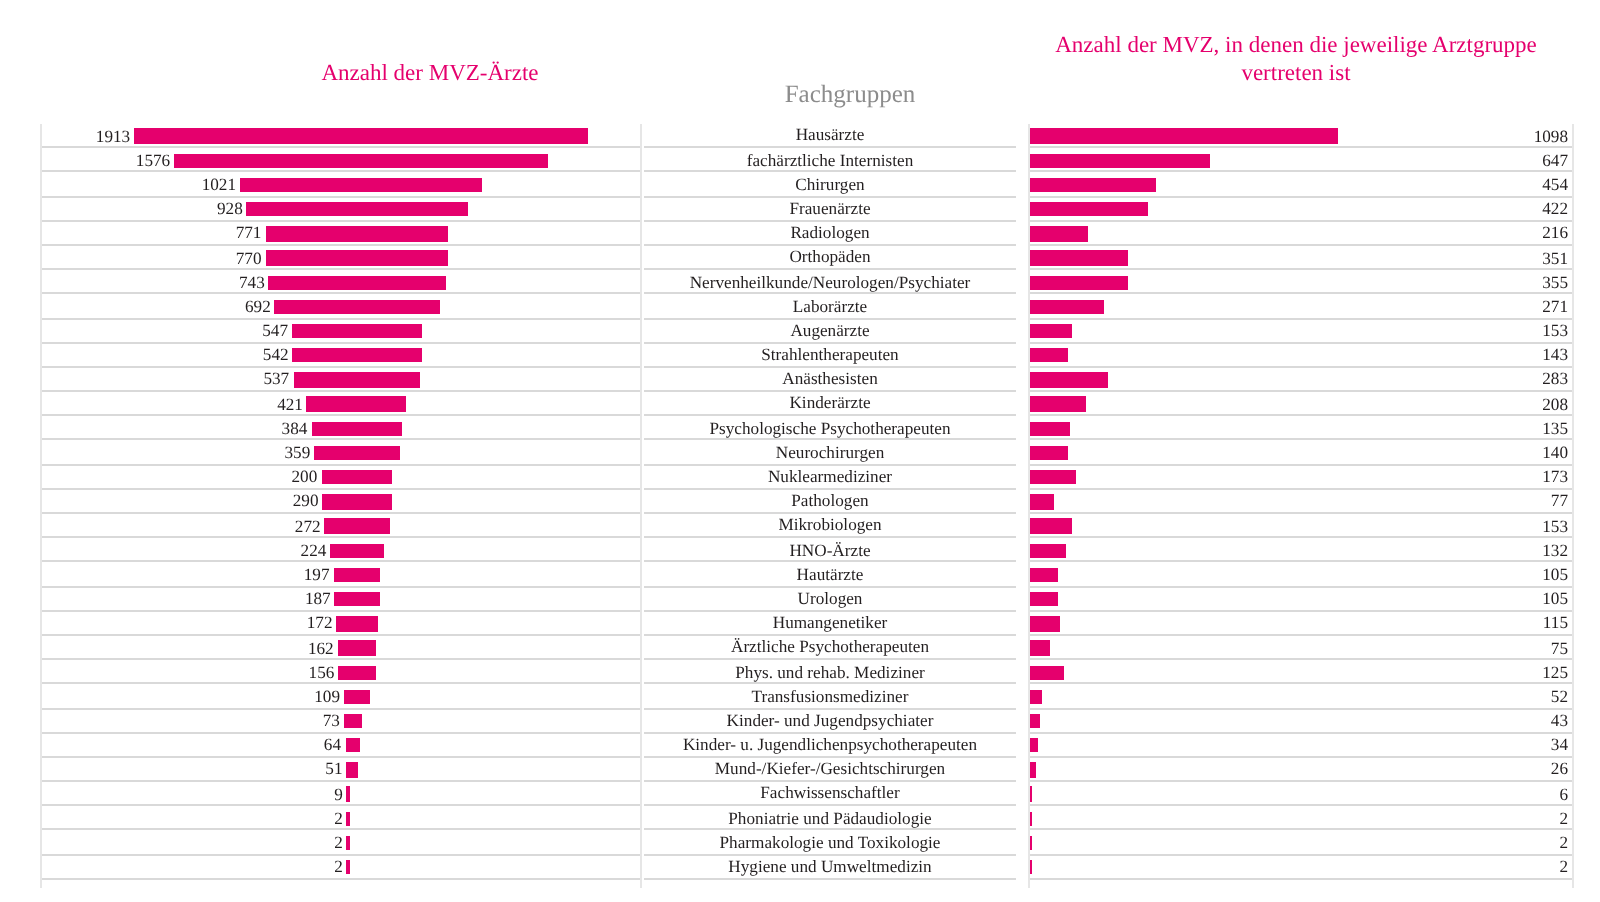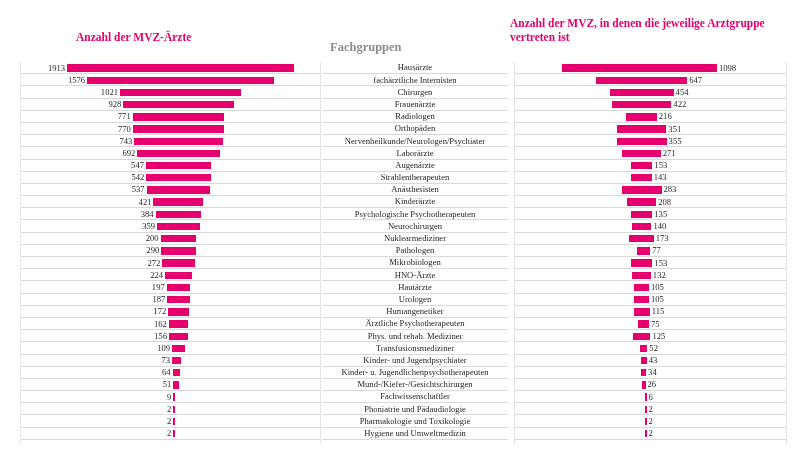--- a/index.html
+++ b/index.html
@@ -1,24 +1,24 @@
 <!DOCTYPE html>
 <html><head>
 <meta charset="utf-8">
 <style>
   html,body{margin:0;padding:0;background:#ffffff;}
   body{width:800px;height:451px;font-family:"Liberation Serif",serif;color:#231f20;overflow:hidden;}
   #wrap{position:relative;width:800px;height:451px;}
 
   
   .title{
-    position:absolute;font-weight:bold;text-align:left;
+    position:absolute;font-weight:normal;text-align:center;
     color:#e5006d;font-size:11.5px;line-height:14px;
   }
-  #title-left{left:76px;top:30px;width:230px;}
+  #title-left{left:100px;top:30px;width:230px;}
   #title-mid{left:330px;top:40px;width:190px;color:#8c8c8c;font-size:12.5px;}
   #title-right{left:510px;top:16px;width:276px;}
 
   
   .panel{position:absolute;top:62px;}
   #panel-left{left:20px;width:300px;}
   #panel-mid{left:322px;width:186px;}
   #panel-right{left:514px;width:272px;}
 
   .row{
@@ -39,21 +39,21 @@
     position:absolute;left:0;right:0;bottom:0;height:1px;background:#d9d9d9;
   }
 
   
   #panel-mid .row{justify-content:center;}
   #panel-mid .mlbl{
     font-size:8.6px;line-height:9.4px;color:#231f20;white-space:nowrap;text-align:center;
   }
 
   
-  #panel-right .row{justify-content:center;}
+  #panel-right .row{justify-content:space-between;}
 
   .vline{position:absolute;top:62px;width:1px;background:#e6e6e6;}
 </style>
 </head>
 <body>
 
 <div id="wrap">
 
   <div class="title" id="title-left">Anzahl der MVZ-Ärzte</div>
   <div class="title" id="title-mid">Fachgruppen</div>

